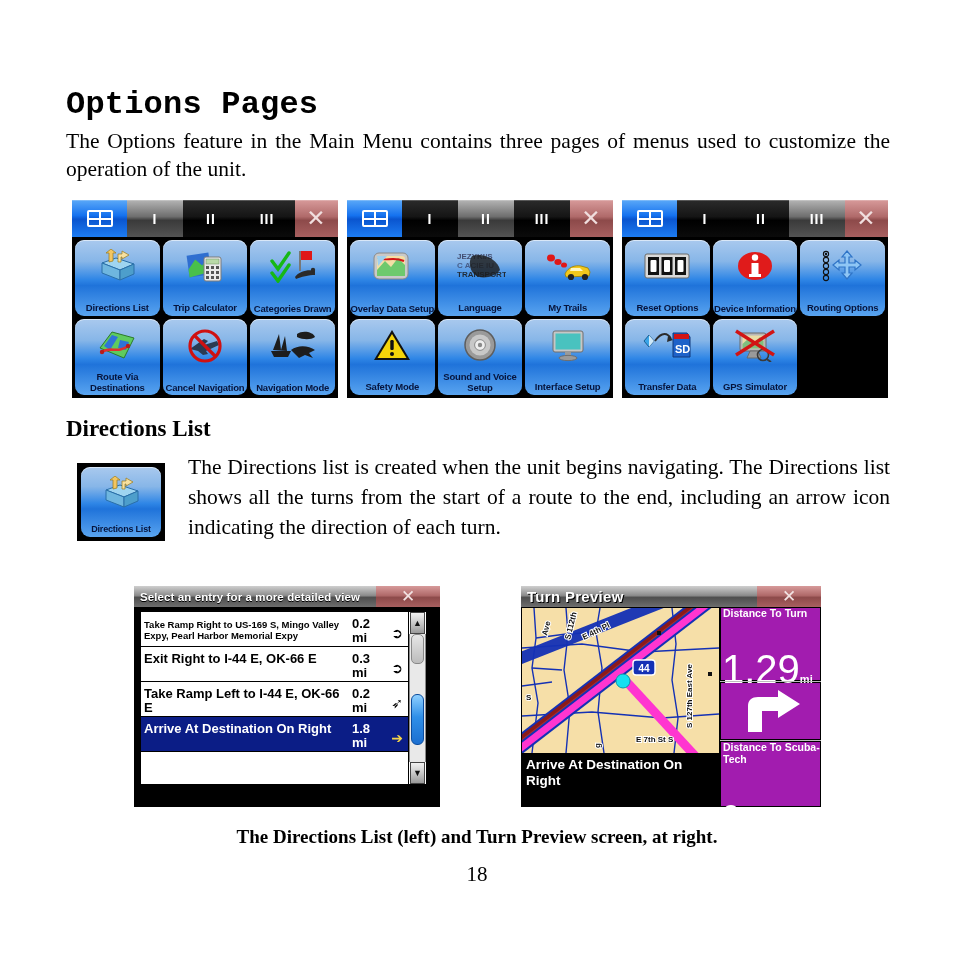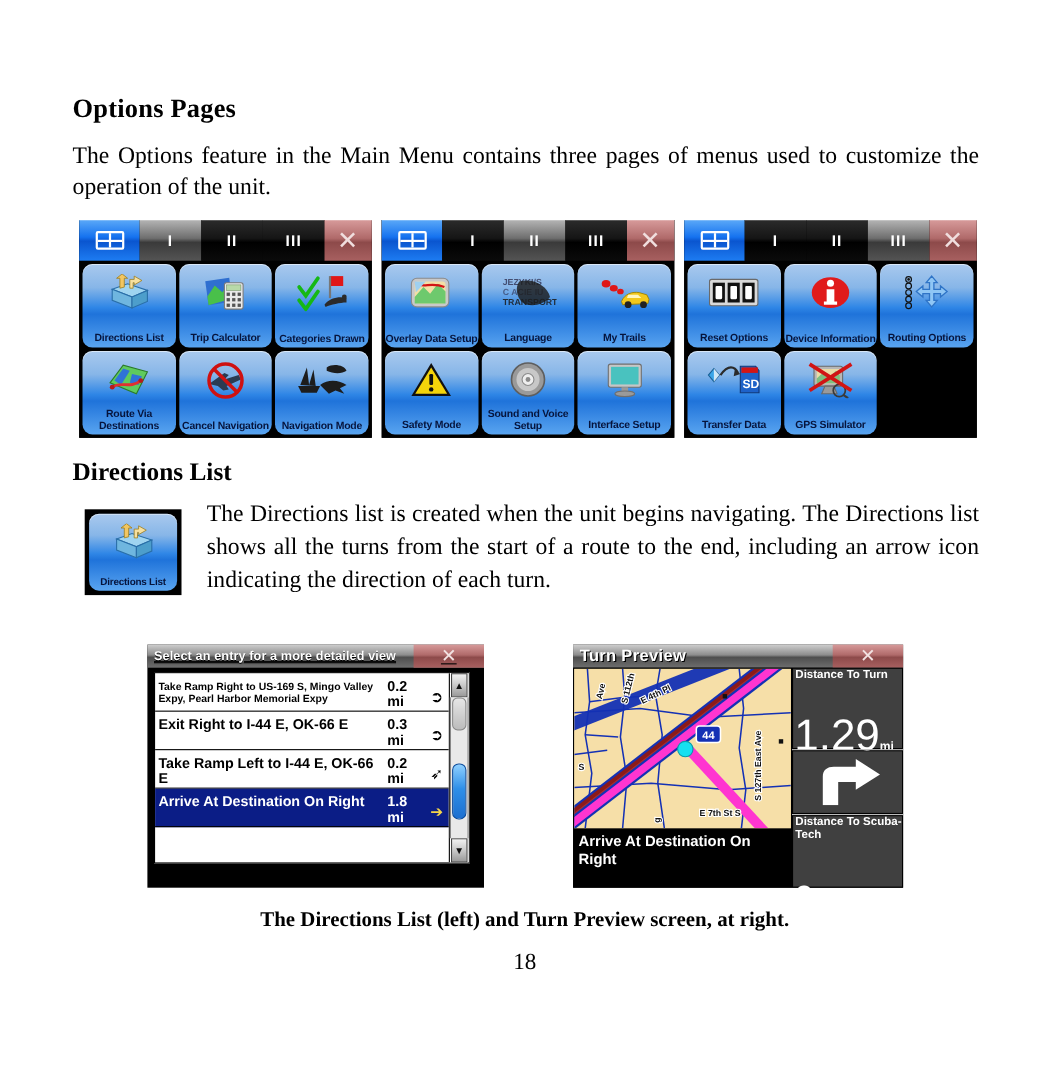--- a/index.html
+++ b/index.html
@@ -5,22 +5,22 @@
   html,body{margin:0;padding:0;}
   body{
     width:954px;height:977px;background:#ffffff;
     font-family:"Liberation Serif", serif;
     color:#000;overflow:hidden;position:relative;
   }
   .page{position:relative;width:954px;height:977px;}
 
   h1.sec-title{
     position:absolute;left:66px;top:86px;margin:0;
-    font-family:Liberation Serif, serif;
-    font-size:24px;font-weight:bold;letter-spacing:.2px;
+    font-family:Liberation Mono, monospace;
+    font-size:32px;font-weight:bold;letter-spacing:.2px;
   }
   p.body-text{
     position:absolute;left:66px;top:127px;width:824px;margin:0;
     font-size:21.5px;line-height:28px;text-align:justify;
   }
 
   
   .panels{position:absolute;left:72px;top:200px;width:818px;height:198px;}
   .panel{
     position:absolute;top:0;width:266px;height:198px;
@@ -103,21 +103,21 @@
   }
   .dl-icon-box .tile{border-radius:9px;height:100%;}
   .dl-icon-box .tile .cap{font-size:9px;}
   p.body-text2{
     position:absolute;left:188px;top:452px;width:702px;margin:0;
     font-size:21.5px;line-height:30px;text-align:justify;
   }
 
   
   .shot{position:absolute;background:#000;}
-  .shot-dl{left:134px;top:586px;width:306px;height:221px;text-decoration:underline;}
+  .shot-dl{left:134px;top:586px;width:306px;height:221px;}
   .dl-head{
     display:flex;height:21px;width:100%;
     background:linear-gradient(180deg,#cfcfcf 0%,#8c8c8c 45%,#4e4e4e 55%,#6e6e6e 100%);
   }
   .dl-head .t{
     flex:1 1 auto;display:flex;align-items:center;padding-left:6px;
     color:#fff;font-family:"Liberation Sans", sans-serif;
     font-size:11.5px;font-weight:bold;letter-spacing:.1px;
     text-shadow:0 1px 0 #000;
   }
@@ -187,21 +187,21 @@
     color:#f2e2e2;font-size:17px;}
   .tp-main{position:absolute;left:0;top:21px;width:300px;height:200px;display:flex;}
   .tp-left{width:199px;position:relative;background:#000;}
   .map{position:absolute;left:1px;top:1px;width:197px;height:145px;background:#f6dfa8;overflow:hidden;}
   .tp-banner{
     position:absolute;left:1px;top:147px;width:197px;height:44px;background:#000;
     color:#fff;font-family:"Liberation Sans", sans-serif;font-size:13.5px;
     font-weight:bold;line-height:16px;padding:3px 3px 0 4px;box-sizing:border-box;
   }
   .tp-right{flex:1 1 auto;background:#000;position:relative;}
-  .tp-cell{position:absolute;left:1px;right:1px;background:#404040;}
+  .tp-cell{position:absolute;left:1px;right:1px;background:#a21caf;}
   .tp-lbl{
     color:#fff;font-family:"Liberation Sans", sans-serif;
     font-size:10.5px;font-weight:bold;line-height:11.5px;padding-left:2px;
   }
   .tp-big{
     color:#fff;font-family:"Liberation Sans", sans-serif;
     font-weight:normal;line-height:1;padding-left:1px;margin-top:29px;
   }
   .tp-unit{font-size:11px;font-weight:bold;}
   .tp-sep{position:absolute;left:0;right:0;height:1px;background:#bdbdbd;}

